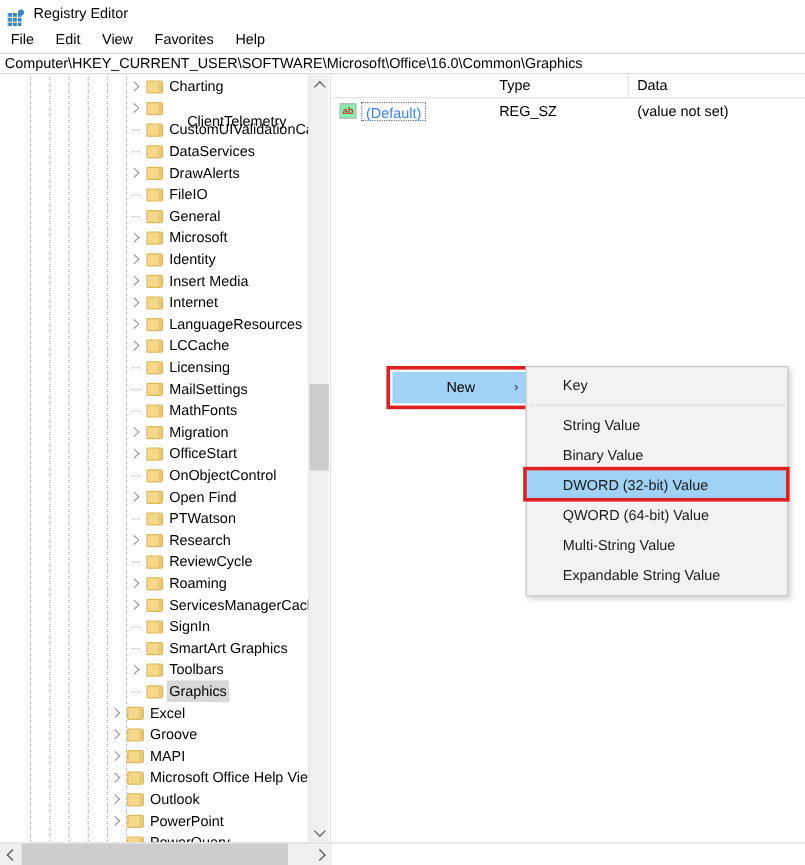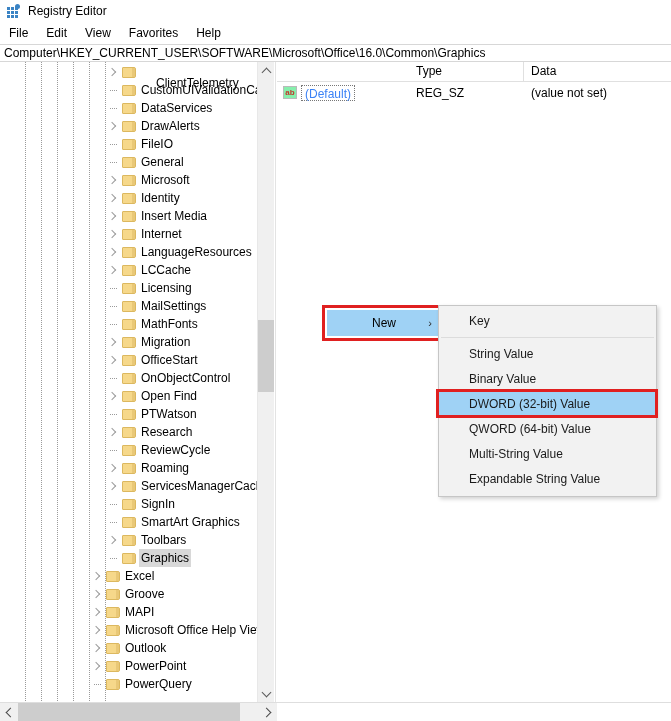--- a/index.html
+++ b/index.html
@@ -18,21 +18,21 @@
     -webkit-font-smoothing: antialiased;
   }
 
   
   #titlebar {
     position: absolute;
     left: 0; top: 0;
     width: 671px; height: 22px;
     background: #ffffff;
     display: flex;
-    align-items: center;
+    align-items: flex-end;
     padding-left: 6px;
     box-sizing: border-box;
   }
   #app-icon {
     width: 14px; height: 14px;
     position: relative;
     flex: 0 0 auto;
     margin-right: 8px;
   }
   #app-icon .grid {
@@ -463,20 +463,27 @@
 
   <div id="tree-pane">
     <div id="tree-scroll-clip">
       <div class="guide" style="left:25px;"></div>
       <div class="guide" style="left:41px;"></div>
       <div class="guide" style="left:57px;"></div>
       <div class="guide" style="left:73px;"></div>
       <div class="guide" style="left:89px;"></div>
       <div class="guide" style="left:105px;"></div>
       <div id="tree-list">
+          <div class="tree-row">
+            <div class="tw-expander chev" style="left: 105px;"></div>
+            <div class="tw-folder" style="left: 121px; top: 3px;">
+              <div class="fld"></div>
+            </div>
+            <div class="tw-label" style="left: 139px;">Charting</div>
+          </div>
           <div class="tree-row">
             <div class="tw-expander chev" style="left: 105px;"></div>
             <div class="tw-folder" style="left: 121px; top: 3px;">
               <div class="fld"></div>
             </div>
             <div class="tw-label" style="left: 154px; margin-top: 21px;">ClientTelemetry</div>
           </div>
           <div class="tree-row">
             <div class="tw-expander leaf" style="left: 105px;"></div>
             <div class="tw-folder" style="left: 121px; top: 3px;">

